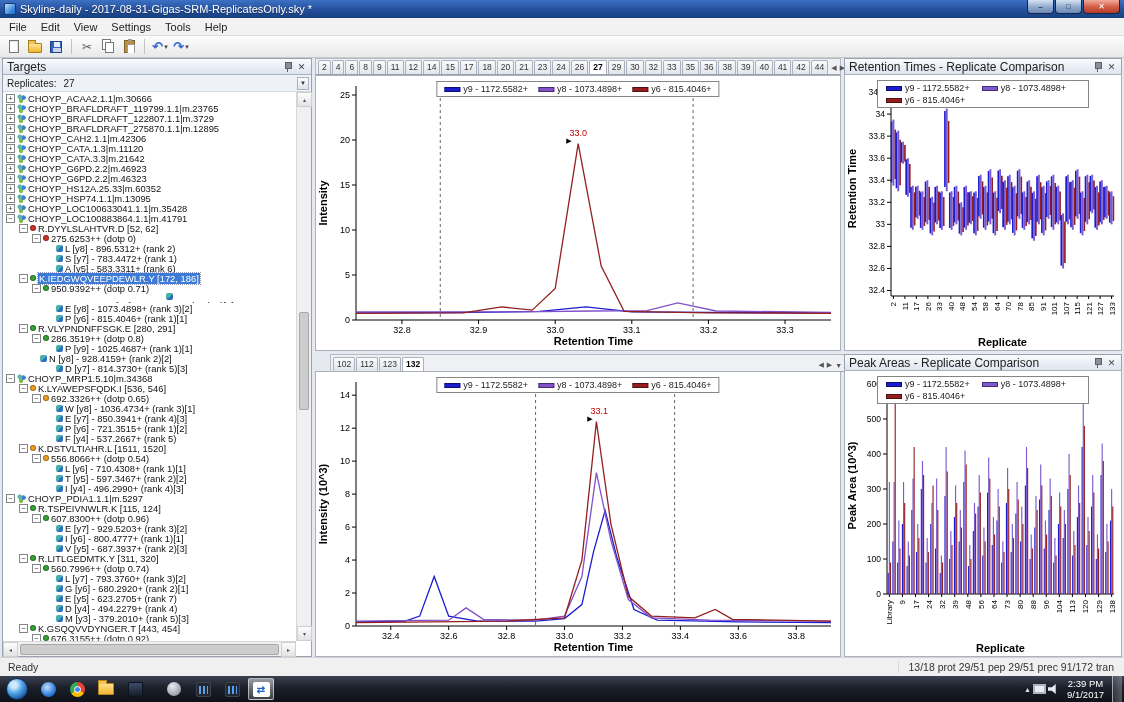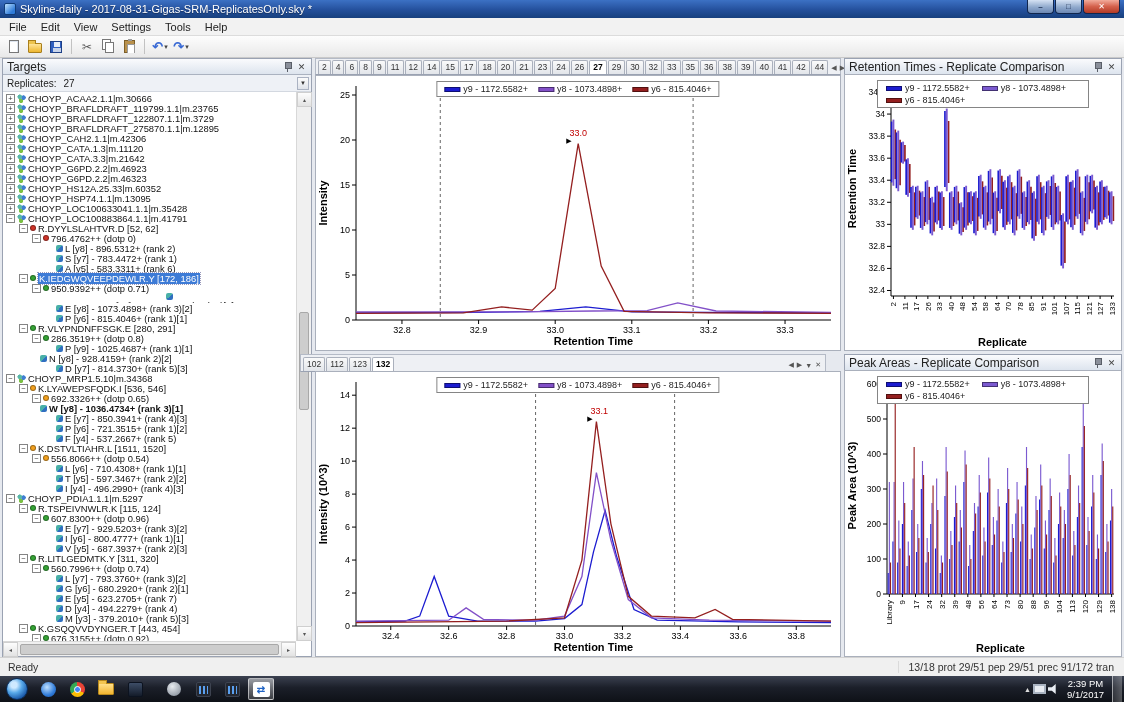--- a/index.html
+++ b/index.html
@@ -103,21 +103,21 @@
   .tab{border:1px solid #aab0bc;border-bottom:none;background:linear-gradient(#fafafa,#e2e5ea);
     padding:1px 3px;font-size:8.5px;color:#333;margin-right:1px;border-radius:2px 2px 0 0;line-height:11px}
   .tab.selected{background:#fff;font-weight:bold;color:#000}
   .tabctrl{margin-left:auto;display:flex;gap:3px;padding:0 4px 2px 2px;align-items:center}
   .tcb{font-size:7px;color:#555}
 
   
   .chart{position:absolute;background:#fff;border:1px solid #aab0bc}
   #tabs-top{left:315px;top:58px;width:526px;height:17px}
   #chart-chrom-top{left:315px;top:75px;width:526px;height:276px}
-  #tabs-bottom{left:300px;top:354px;width:526px;height:18px}
+  #tabs-bottom{left:330px;top:354px;width:526px;height:18px}
   #chart-chrom-bottom{left:315px;top:371px;width:526px;height:286px}
   #rt-header{left:844px;top:58px;width:278px;height:16px}
   #chart-rt{left:844px;top:74px;width:278px;height:277px}
   #pa-header{left:844px;top:354px;width:278px;height:16px}
   #chart-pa{left:844px;top:370px;width:278px;height:287px}
   .legend{position:absolute;top:5px;left:50%;transform:translateX(-50%);display:flex;gap:10px;
     background:#fff;border:1px solid #858585;padding:2px 7px;font-size:9px;align-items:center;white-space:nowrap}
   .legend.two{flex-wrap:wrap;width:212px;gap:2px 12px;justify-content:flex-start;padding:2px 8px}
   .leg-item{display:flex;align-items:center;gap:3px}
   .leg-sw{width:16px;height:5px;border:1px solid rgba(0,0,0,.45);display:inline-block}
@@ -288,21 +288,21 @@
         <span class="tree-label">CHOYP_LOC100883864.1.1|m.41791</span>
       </div>
       <div class="tree-row" style="padding-left: 16px;">
         <span class="exp">−</span>
         <span class="dot red"></span>
         <span class="tree-label">R.DYYLSLAHTVR.D [52, 62]</span>
       </div>
       <div class="tree-row" style="padding-left: 29px;">
         <span class="exp">−</span>
         <span class="dot red"></span>
-        <span class="tree-label">796.4762++ (dotp 0)</span>
+        <span class="tree-label">275.6253++ (dotp 0)</span>
       </div>
       <div class="tree-row" style="padding-left: 42px;">
         <span class="exp-sp"></span>
         <span class="ic-tr"></span>
         <span class="tree-label">L [y8] - 896.5312+ (rank 2)</span>
       </div>
       <div class="tree-row" style="padding-left: 42px;">
         <span class="exp-sp"></span>
         <span class="ic-tr"></span>
         <span class="tree-label">S [y7] - 783.4472+ (rank 1)</span>
@@ -370,21 +370,21 @@
       <div class="tree-row" style="padding-left: 16px;">
         <span class="exp">−</span>
         <span class="dot orange"></span>
         <span class="tree-label">K.LYAWEPSFQDK.I [536, 546]</span>
       </div>
       <div class="tree-row" style="padding-left: 29px;">
         <span class="exp">−</span>
         <span class="dot orange"></span>
         <span class="tree-label">692.3326++ (dotp 0.65)</span>
       </div>
-      <div class="tree-row" style="padding-left: 26px; font-weight: bold;">
+      <div class="tree-row" style="padding-left: 42px;">
         <span class="exp-sp"></span>
         <span class="ic-tr"></span>
         <span class="tree-label">W [y8] - 1036.4734+ (rank 3)[1]</span>
       </div>
       <div class="tree-row" style="padding-left: 42px;">
         <span class="exp-sp"></span>
         <span class="ic-tr"></span>
         <span class="tree-label">E [y7] - 850.3941+ (rank 4)[3]</span>
       </div>
       <div class="tree-row" style="padding-left: 42px;">

